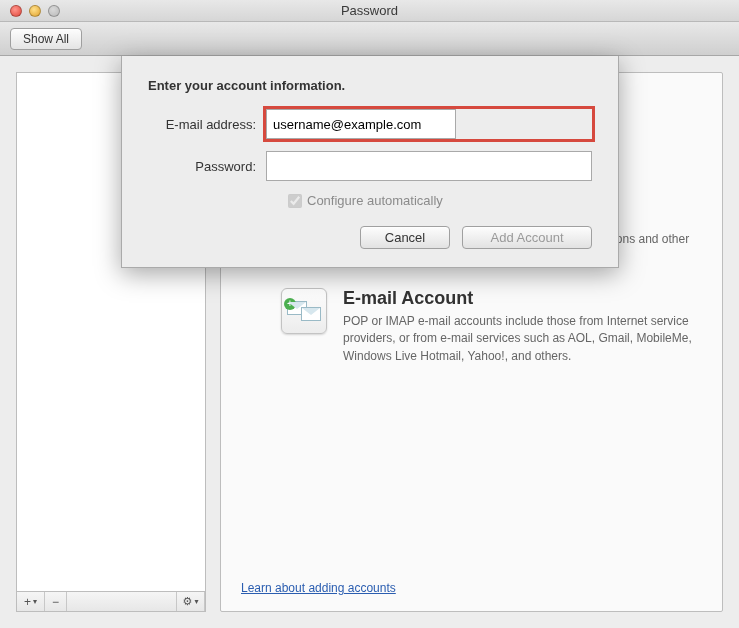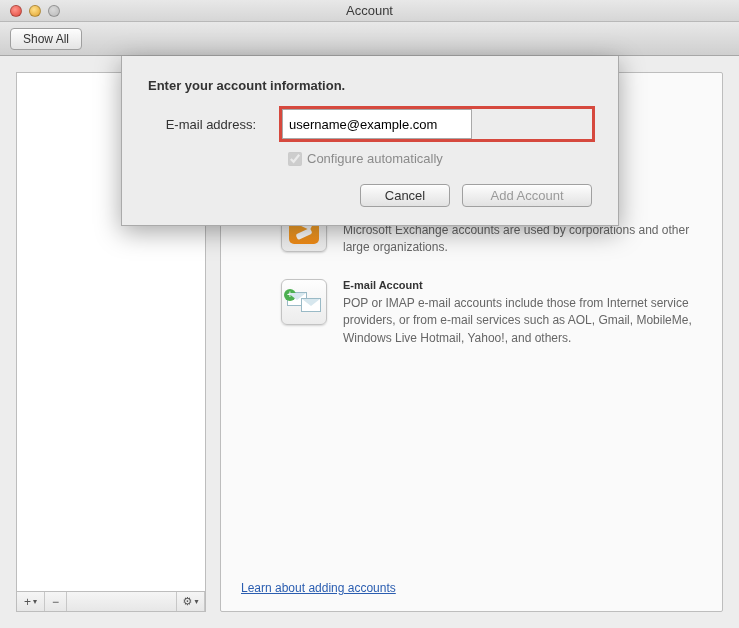--- a/index.html
+++ b/index.html
@@ -102,36 +102,36 @@
 }
 .exchange-icon::before,.exchange-icon::after{
   content:"";position:absolute;width:16px;height:6px;background:#fff;border-radius:2px;left:7px;
 }
 .exchange-icon::before{top:7px;transform:rotate(25deg);}
 .exchange-icon::after{bottom:7px;transform:rotate(-25deg);}
 .email-icon{display:flex;gap:2px;}
 .env{width:20px;height:14px;background:#fff;border:1px solid #9abac6;position:relative;}
 .env::after{content:"";position:absolute;top:0;left:0;border-left:9px solid transparent;border-right:9px solid transparent;border-top:7px solid #d7e7ee;}
 .plus{position:absolute;width:12px;height:12px;border-radius:50%;background:#4caf50;color:#fff;font-size:10px;line-height:12px;text-align:center;left:-4px;top:-4px;}
-.acct-text h3{font-size:11px;font-weight:bold;color:#333;margin-bottom:4px;}
+.acct-text h3{font-size:18px;font-weight:bold;color:#333;margin-bottom:4px;}
 .acct-text p{font-size:12px;color:#666;line-height:1.45;max-width:360px;}
 .learn-link{color:#2a5db0;text-decoration:underline;font-size:12px;margin-top:auto;}
 
 .sheet {
   position:absolute; top:56px; left:121px; width:498px;
   background:#ededed;
   border:1px solid #aaa;
   border-top:none;
   box-shadow:0 6px 24px rgba(0,0,0,.35);
   padding: 22px 26px 18px 26px;
   z-index:50;
 }
 .sheet h4{font-size:13px;font-weight:bold;color:#333;margin-bottom:16px;}
 .form-row{display:flex;align-items:center;margin-bottom:12px;}
-.form-row label{width:108px;text-align:right;margin-right:26px;font-size:13px;color:#333;}
+.form-row label{width:108px;text-align:right;margin-right:10px;font-size:13px;color:#333;}
 .form-row input[type=text],.form-row input[type=password]{
   flex:1;height:20px;padding:14px 6px;font-size:13px;border:1px solid #a9a9a9;background:#fff;
 }
 .email-field-wrap{flex:1;position:relative;}
 .email-highlight{position:absolute;inset:-3px;border:3px solid #d6493e;pointer-events:none;}
 .check-row{display:flex;align-items:center;margin-left:118px;gap:5px;margin-bottom:18px;padding-left:22px;}
 .check-row input{width:14px;height:14px;}
 .check-row span{color:#8b8b8b;font-size:13px;}
 .sheet-buttons{display:flex;justify-content:flex-end;gap:12px;}
 .mac-btn{
@@ -147,21 +147,21 @@
 </style>
 </head>
 <body>
 
 <div class="titlebar">
   <div class="traffic">
     <div class="tl red"></div>
     <div class="tl yel"></div>
     <div class="tl grn"></div>
   </div>
-  <div class="win-title">Account</div>
+  <div class="win-title">Password</div>
 </div>
 
 <div class="toolbar">
   <div class="btn">Show All</div>
 </div>
 
 <div class="main">
   <div class="sidebar">
     <div class="sidebar-list"></div>
     <div class="sidebar-footer">
@@ -210,20 +210,24 @@
   <h4>Enter your account information.</h4>
 
   <div class="form-row">
     <label>E-mail address:</label>
     <div class="email-field-wrap">
       <input type="text" value="username@example.com" style="">
       <div class="email-highlight"></div>
     </div>
   </div>
 
+  <div class="form-row">
+    <label>Password:</label>
+    <input type="password" value="" style="">
+  </div>
 
   <div class="check-row">
     <input type="checkbox" checked="" disabled="" style="">
     <span>Configure automatically</span>
   </div>
 
   <div class="sheet-buttons">
     <div class="mac-btn">Cancel</div>
     <div class="mac-btn wide disabled">Add Account</div>
   </div>

